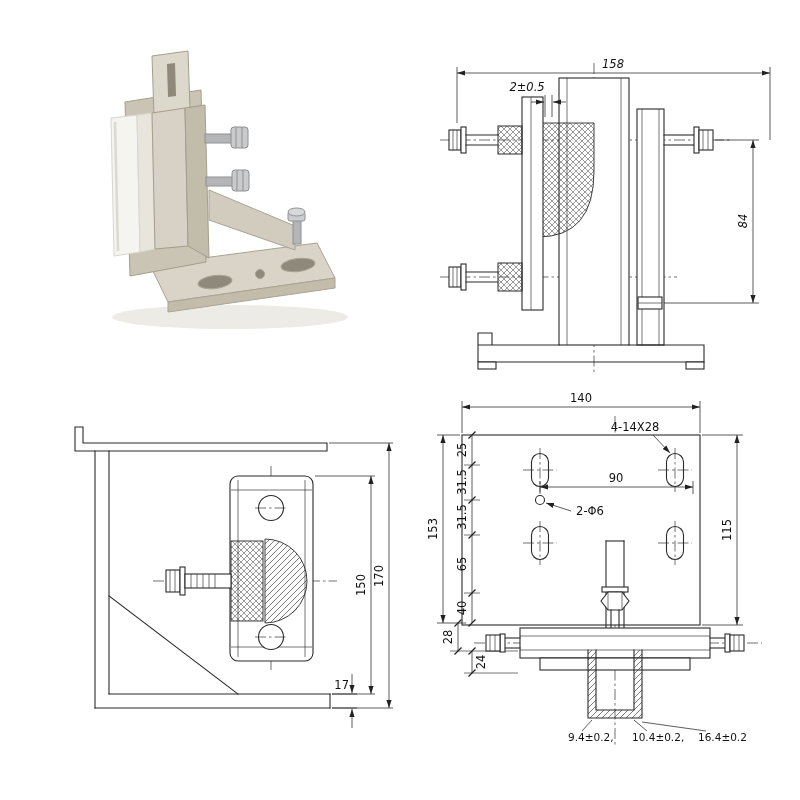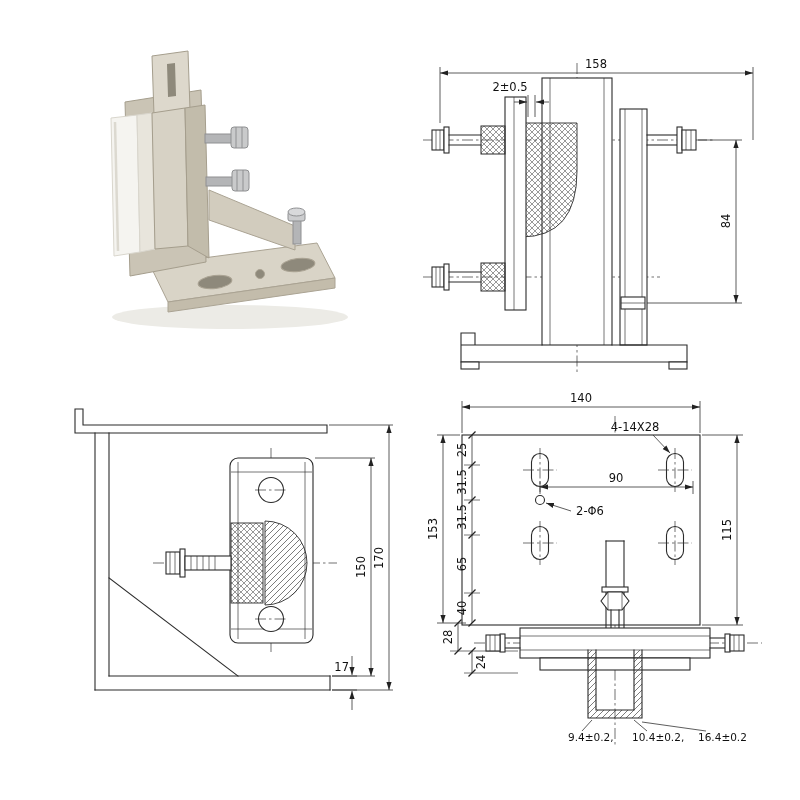--- a/index.html
+++ b/index.html
@@ -57,21 +57,21 @@
     <rect x="177" y="140" width="17" height="21" rx="3" fill="#c9cacb"></rect>
     <line x1="182" y1="140" x2="182" y2="161"></line>
     <line x1="188" y1="140" x2="188" y2="161"></line>
     <rect x="238" y="190" width="8" height="24" fill="#b4b5b7"></rect>
     <rect x="233" y="182" width="17" height="9" rx="2" fill="#cccdcf"></rect>
     <ellipse cx="241.5" cy="182" rx="8.5" ry="4" fill="#d8d9db"></ellipse>
   </g>
 </svg>
 </div>
 
-<div class="view" style="left:415px; top:45px; width:350px; height:340px;">
+<div class="view" style="left:432px; top:45px; width:350px; height:340px;font-style:italic;">
 <svg viewBox="0 0 350 340" width="350" height="340">
   <defs>
     <marker id="arF" markerWidth="9" markerHeight="9" refX="8" refY="3" orient="auto-start-reverse" markerUnits="userSpaceOnUse">
       <path d="M0,0.4 L8,3 L0,5.6 Z" fill="#222"></path>
     </marker>
     <pattern id="hF" width="6" height="6" patternUnits="userSpaceOnUse">
       <path d="M0,6 L6,0 M-1.5,1.5 L1.5,-1.5 M4.5,7.5 L7.5,4.5" stroke="#444" stroke-width="0.7"></path>
     </pattern>
     <pattern id="xF" width="6" height="6" patternUnits="userSpaceOnUse">
       <path d="M0,6 L6,0 M0,0 L6,6" stroke="#444" stroke-width="0.55"></path>
@@ -156,21 +156,21 @@
 
   <g>
     <line class="dim" x1="283" y1="95" x2="327" y2="95"></line>
     <line class="dim" x1="232" y1="258" x2="327" y2="258"></line>
     <line class="dim" x1="321" y1="95" x2="321" y2="258" marker-start="url(#arF)" marker-end="url(#arF)"></line>
     <text class="dimtxt" text-anchor="middle" transform="translate(315,176) rotate(-90)">84</text>
   </g>
 </svg>
 </div>
 
-<div class="view" style="left:25px; top:400px; width:370px; height:332px;">
+<div class="view" style="left:25px; top:418px; width:370px; height:332px;">
 <svg viewBox="0 0 370 332" width="370" height="332">
   <defs>
     <marker id="arS" markerWidth="9" markerHeight="9" refX="8" refY="3" orient="auto-start-reverse" markerUnits="userSpaceOnUse">
       <path d="M0,0.4 L8,3 L0,5.6 Z" fill="#222"></path>
     </marker>
     <pattern id="hS" width="6" height="6" patternUnits="userSpaceOnUse">
       <path d="M0,6 L6,0 M-1.5,1.5 L1.5,-1.5 M4.5,7.5 L7.5,4.5" stroke="#444" stroke-width="0.7"></path>
     </pattern>
     <pattern id="xS" width="6" height="6" patternUnits="userSpaceOnUse">
       <path d="M0,6 L6,0 M0,0 L6,6" stroke="#444" stroke-width="0.55"></path>

